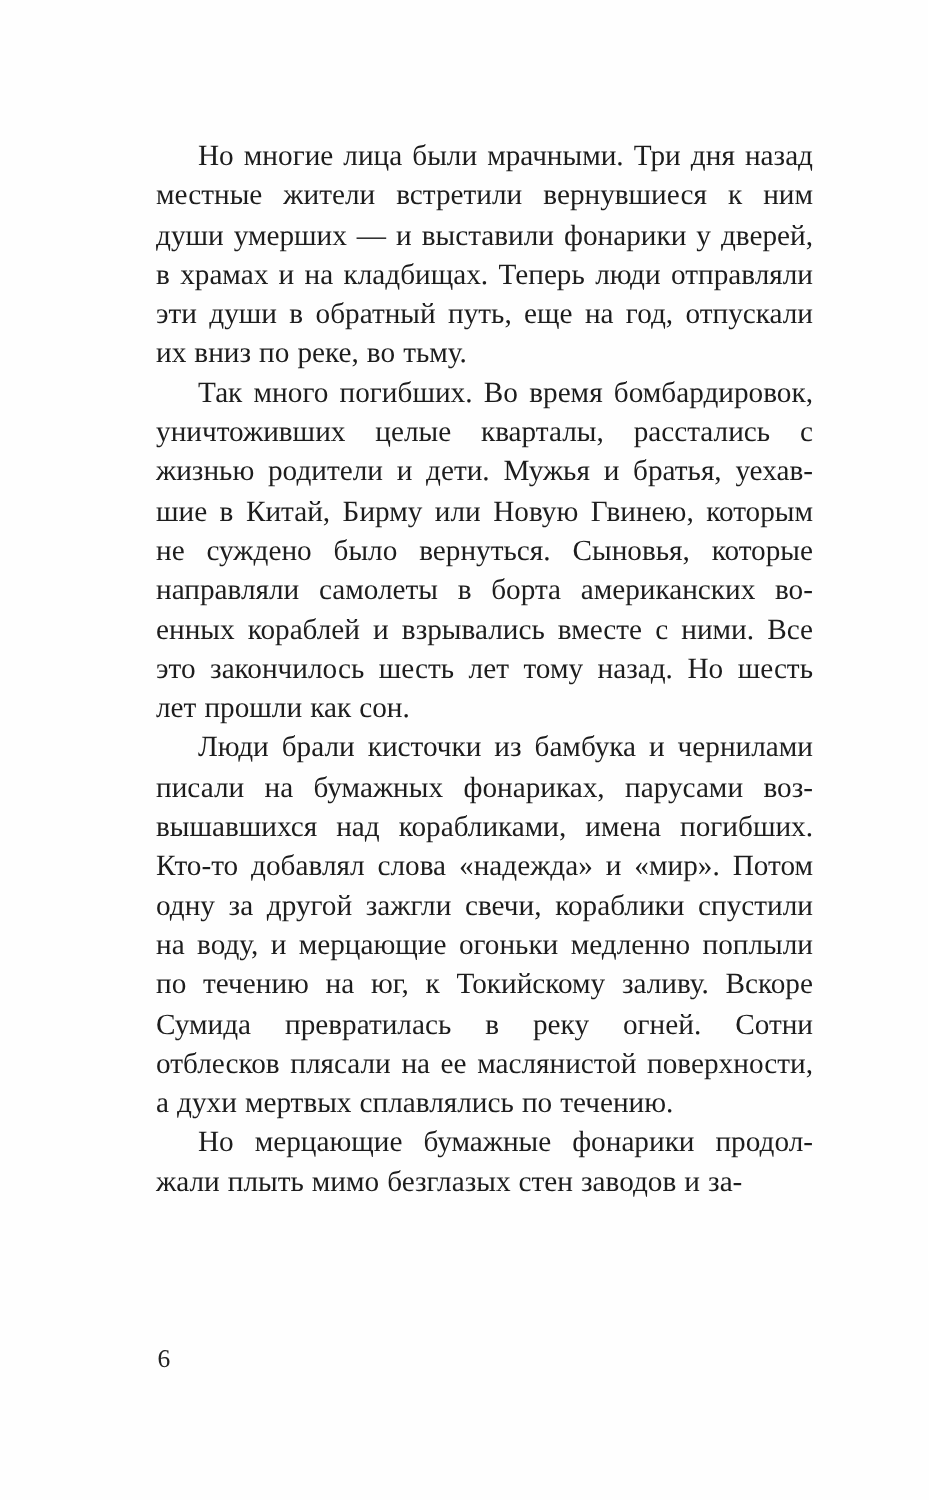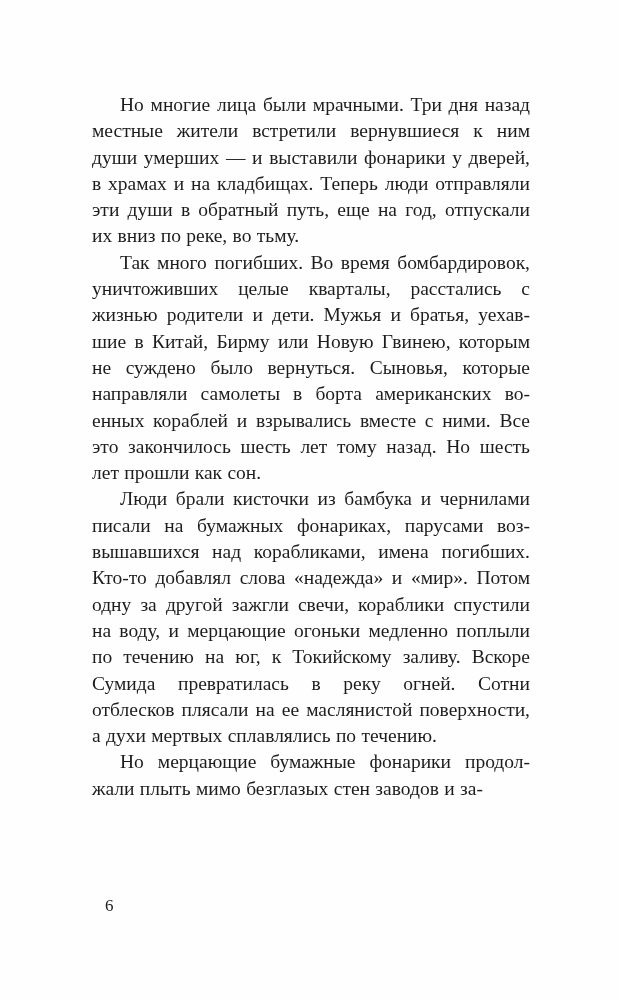--- a/index.html
+++ b/index.html
@@ -11,21 +11,21 @@
     position: relative;
     width: 619px;
     height: 1000px;
     background: #fefefe;
     overflow: hidden;
     font-family: "Liberation Serif", "DejaVu Serif", serif;
     color: #1d1d1d;
   }
   .text-block {
     position: absolute;
-    left: 92px;
+    left: 104px;
     top: 92px;
     width: 438px;
     font-size: 19.5px;
     line-height: 26.3px;
     text-align: justify;
     hyphens: manual;
     -webkit-hyphens: manual;
   }
   .text-block p {
     margin: 0;

